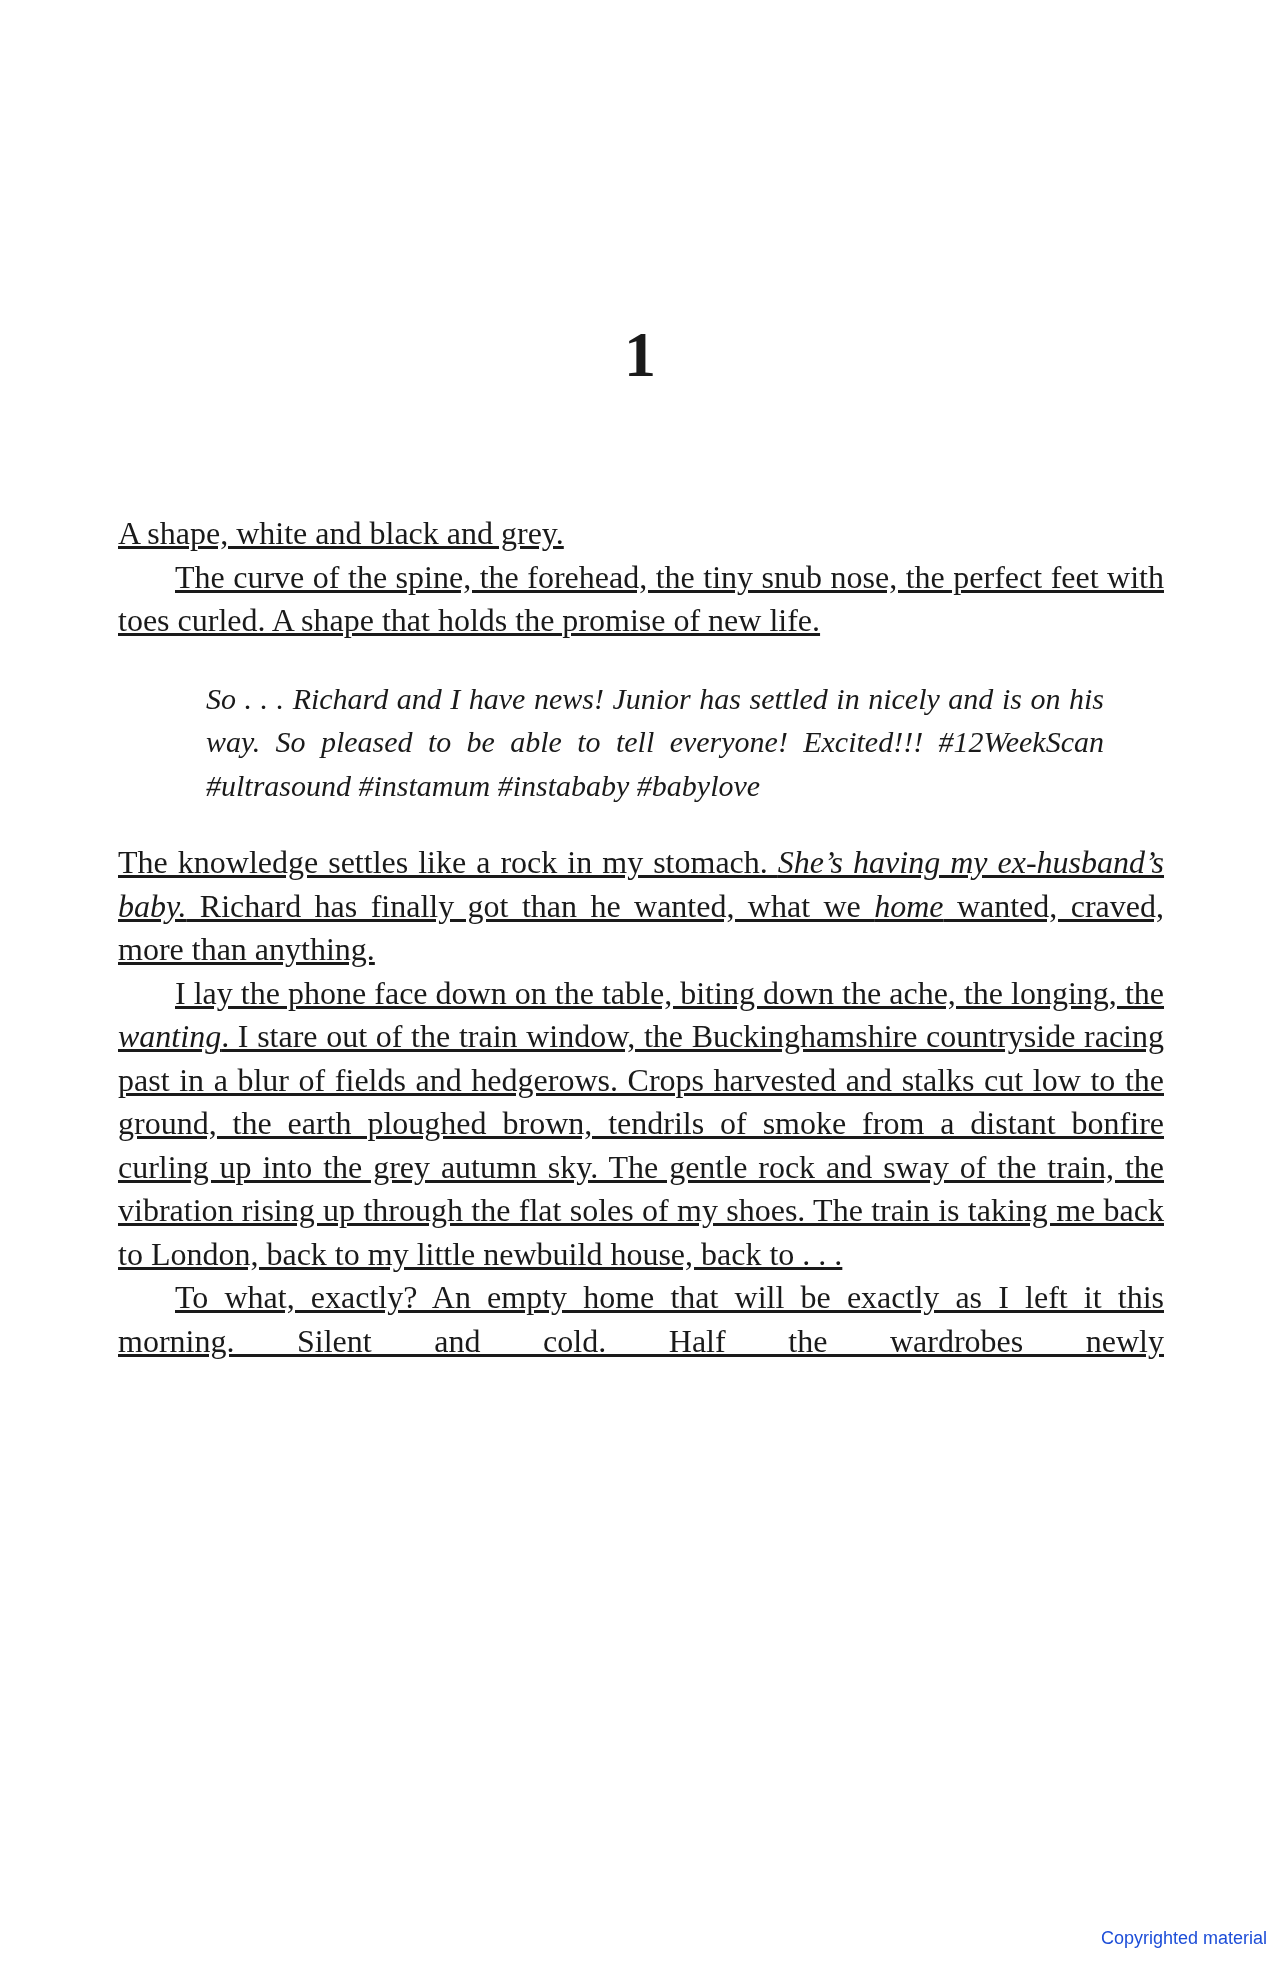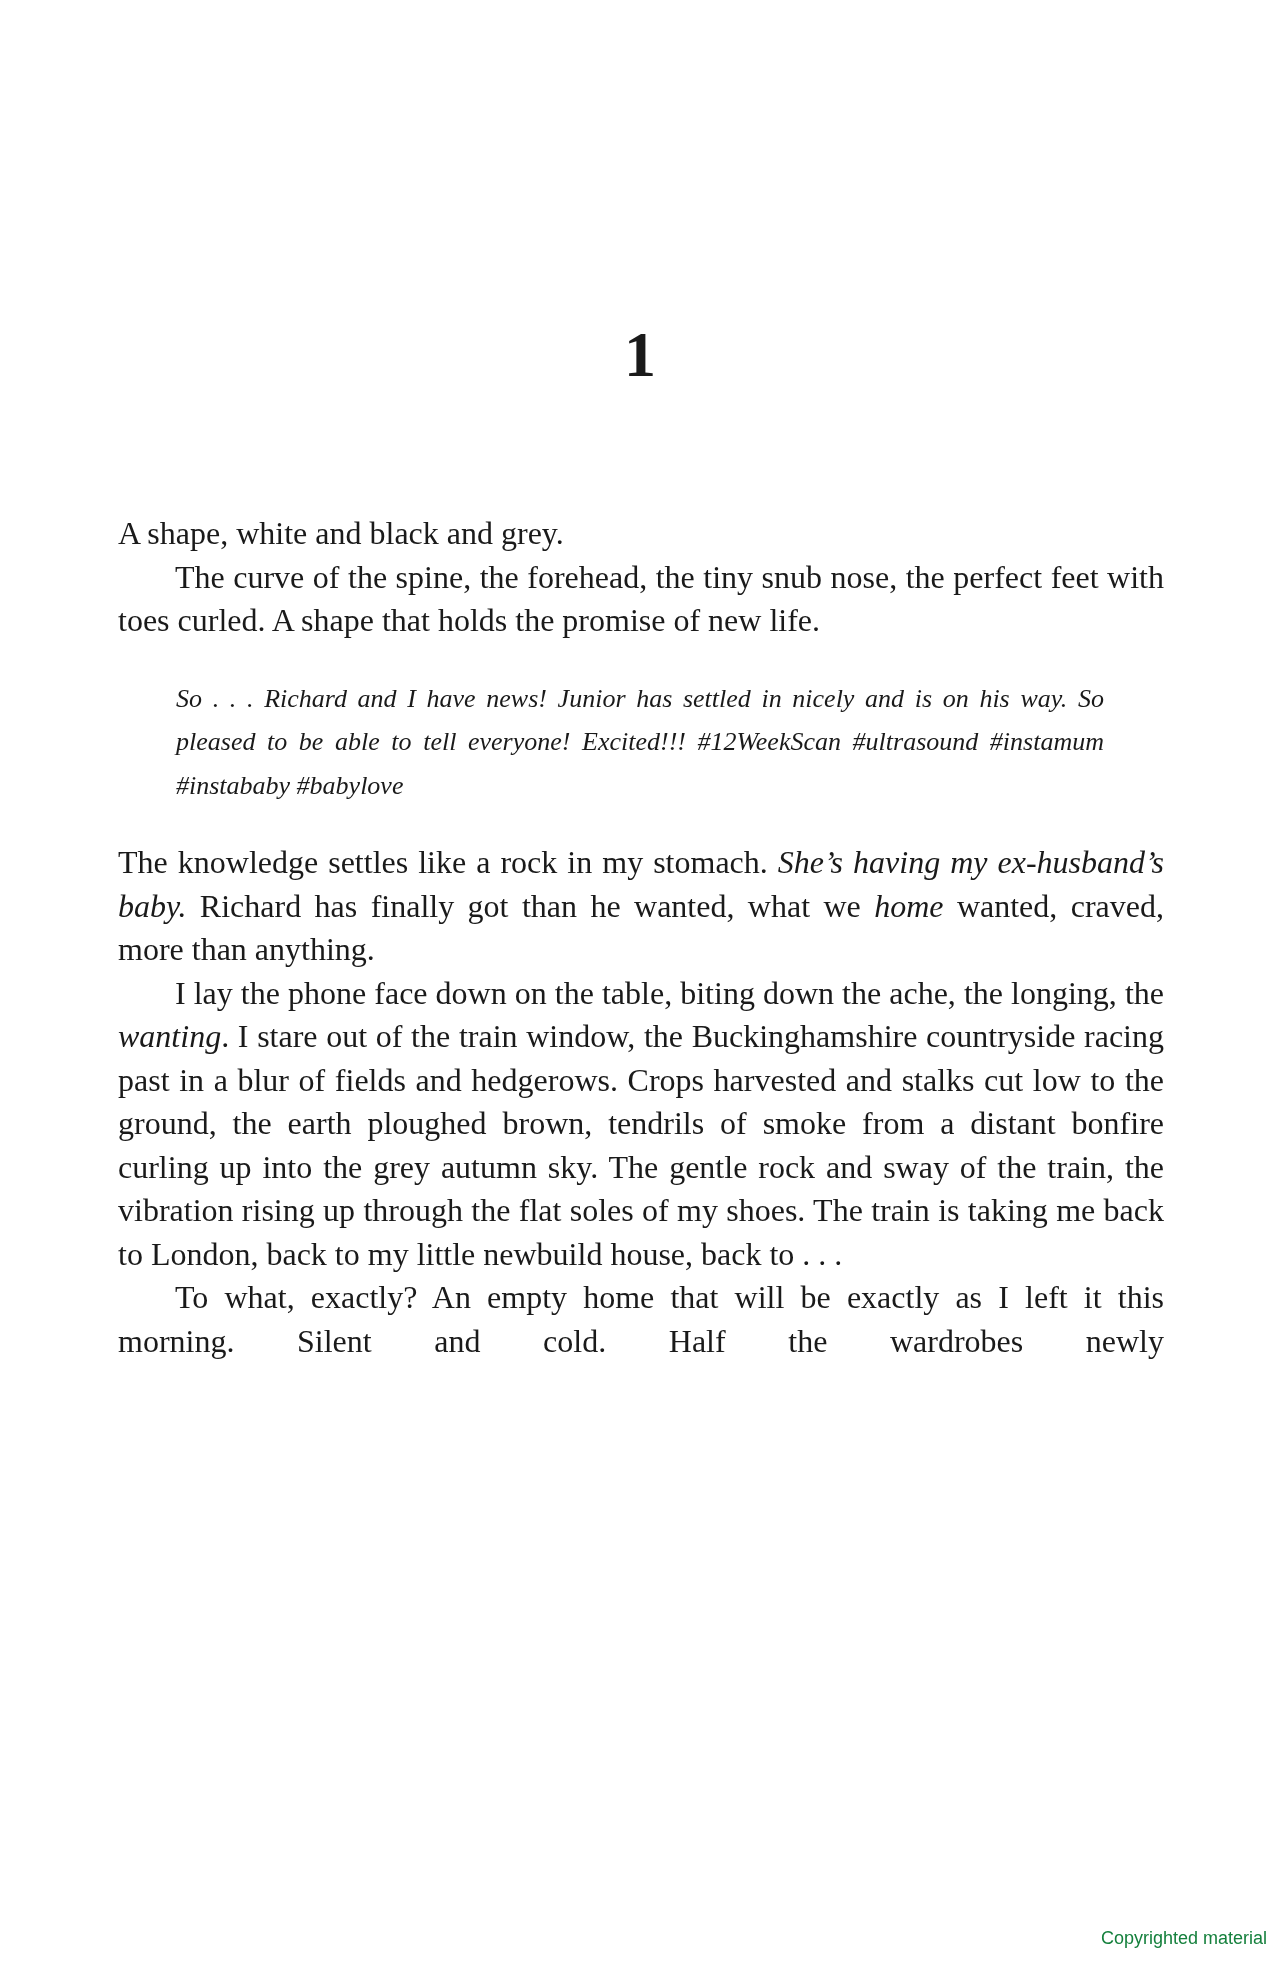--- a/index.html
+++ b/index.html
@@ -26,38 +26,38 @@
   .text-block {
     position: absolute;
     left: 118px;
     top: 512px;
     width: 1046px;
     font-size: 32px;
     line-height: 43.5px;
     text-align: justify;
     color: #1a1a1a;
   }
-  .para { text-align: justify; }
+  .para { text-align: justify; text-decoration: underline; }
   .para.indent { text-indent: 57px; }
   .para.justify-last { text-align-last: justify; }
   .para em, .quote em { font-style: italic; }
   .quote {
-    margin: 34px 60px 34px 58px;
-    font-size: 26px;
+    margin: 34px 60px 34px 88px;
+    font-size: 30px;
     line-height: 43.5px;
     font-style: italic;
     text-align: justify;
   }
   .copyright {
     position: absolute;
     top: 1928px;
     right: 13px;
     font-family: "Liberation Sans", sans-serif;
     font-size: 18px;
-    color: #15803d;
+    color: #1d4ed8;
   }
 </style>
 </head>
 <body>
 
 <div class="page">
   <div class="chapter-number">1</div>
 
   <div class="text-block" id="text-block">
       <div class="para"><span>A shape, white and black and grey.</span></div>

